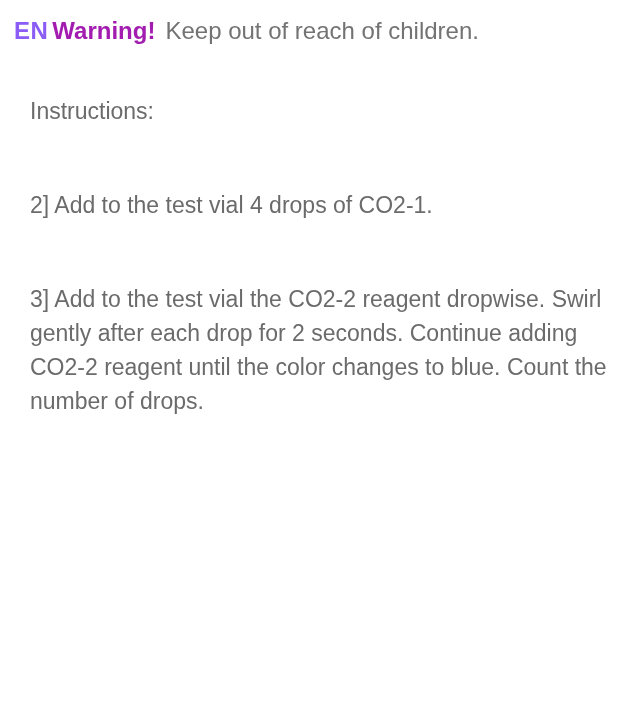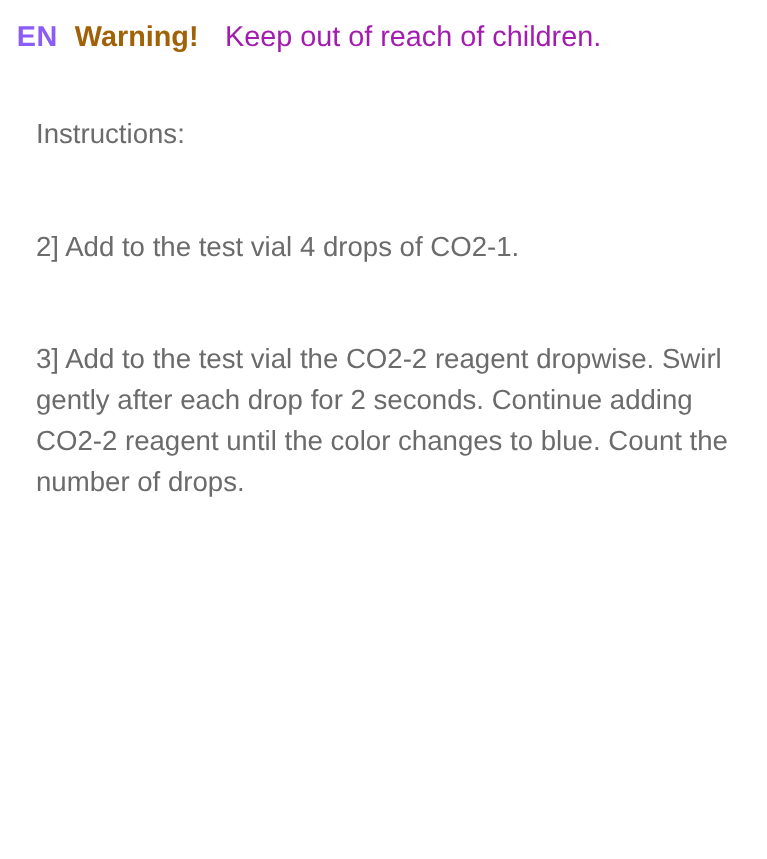--- a/index.html
+++ b/index.html
@@ -26,27 +26,27 @@
     line-height: 34px;
     white-space: nowrap;
     margin-bottom: 8px;
   }
   .lang-tag {
     color: #8b5cf6;
     font-weight: bold;
     letter-spacing: 0.5px;
   }
   .warning-word {
-    color: #a16207;
+    color: #a21caf;
     font-weight: bold;
-    margin-left: 14px;
+    margin-left: 4px;
   }
   .warning-text {
-    color: #a21caf;
-    margin-left: 22px;
+    color: #737373;
+    margin-left: 10px;
   }
   .block {
     color: #6b6b6b;
     font-size: 23px;
     line-height: 34px;
     margin: 0;
   }
   .gap-sm { height: 22px; }
   .gap-md { height: 28px; }
   .gap-lg { height: 30px; }

